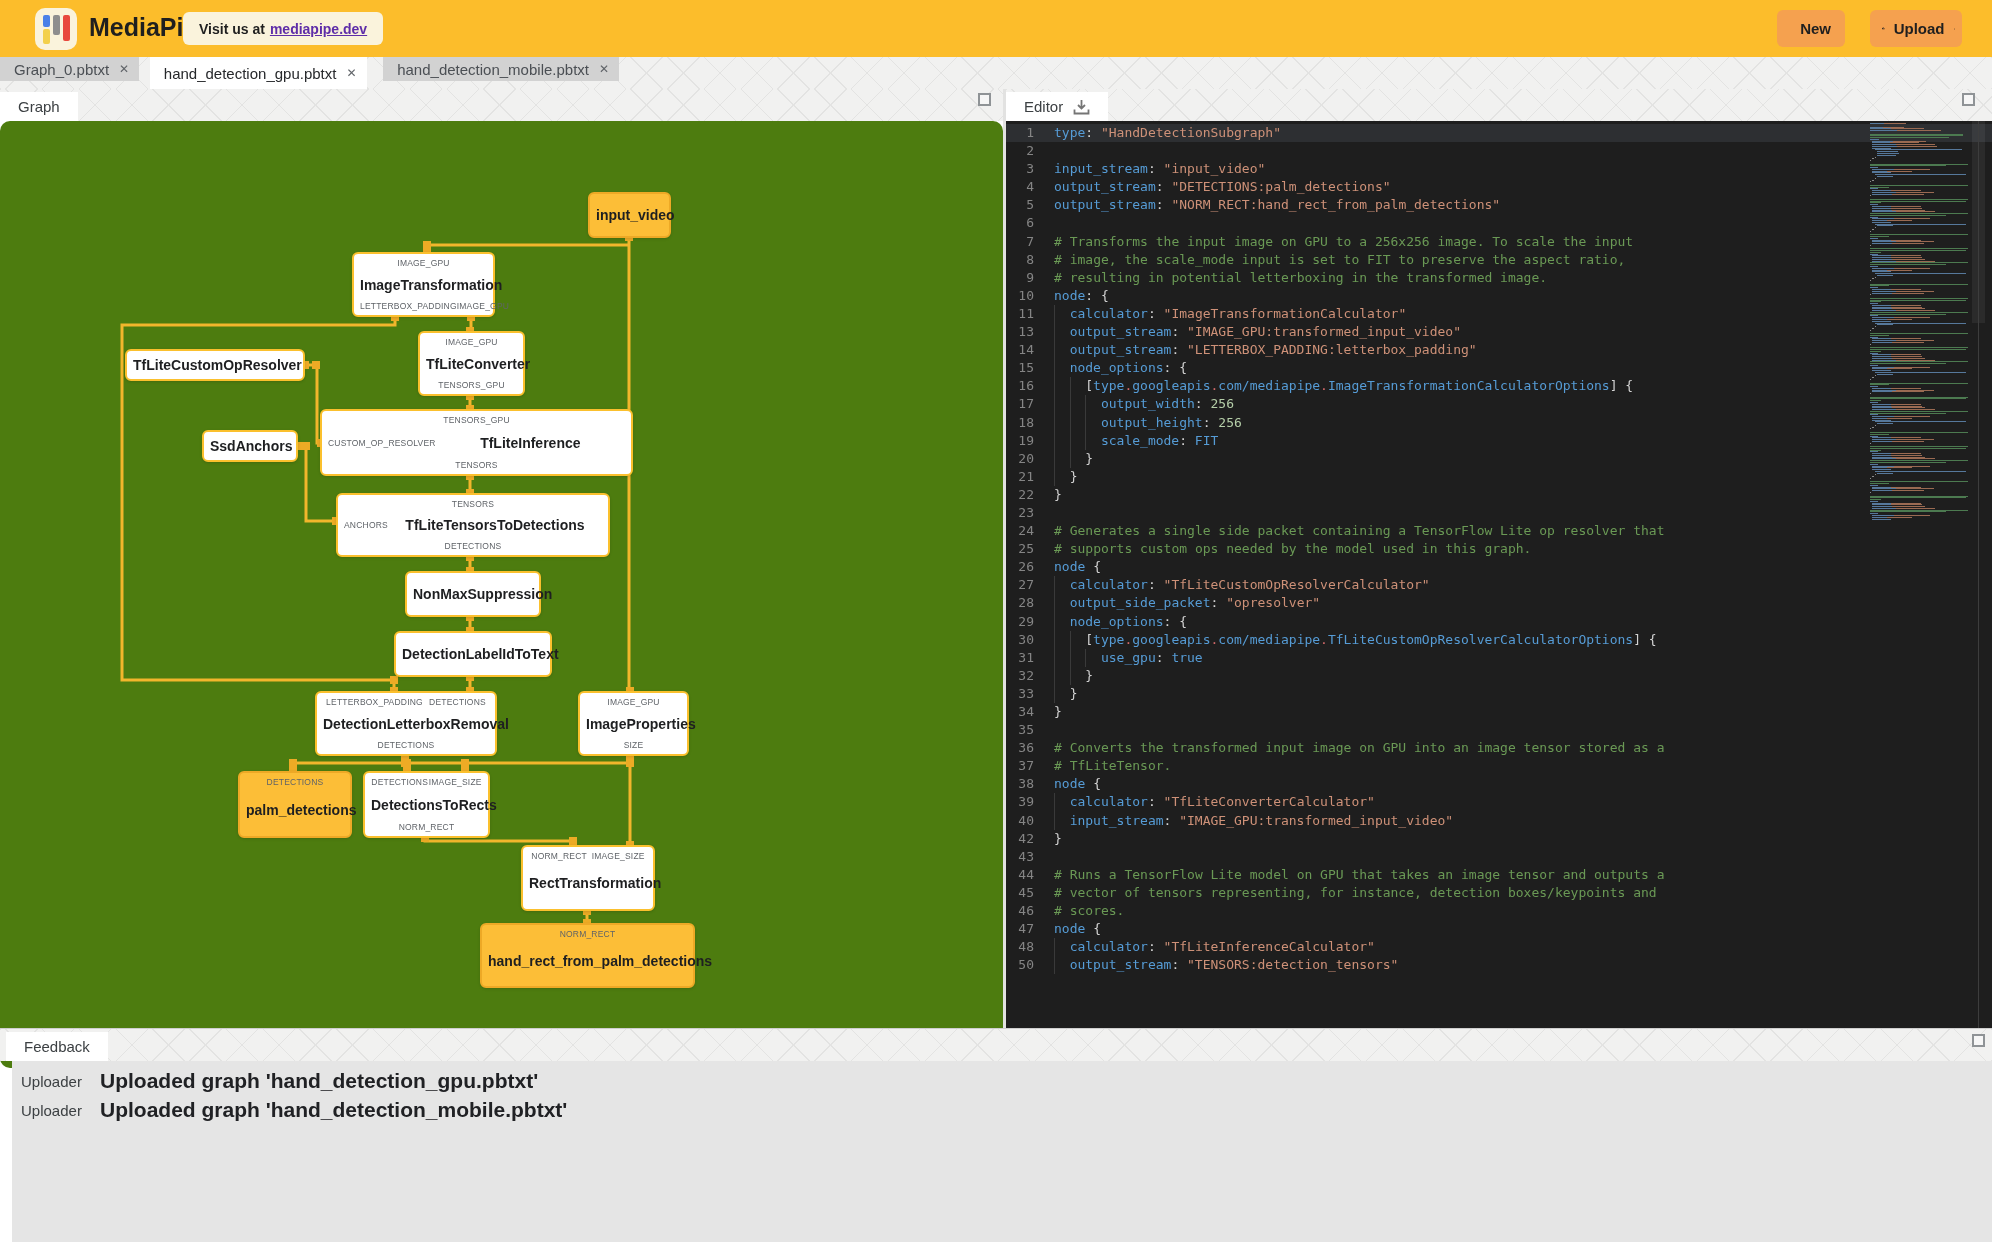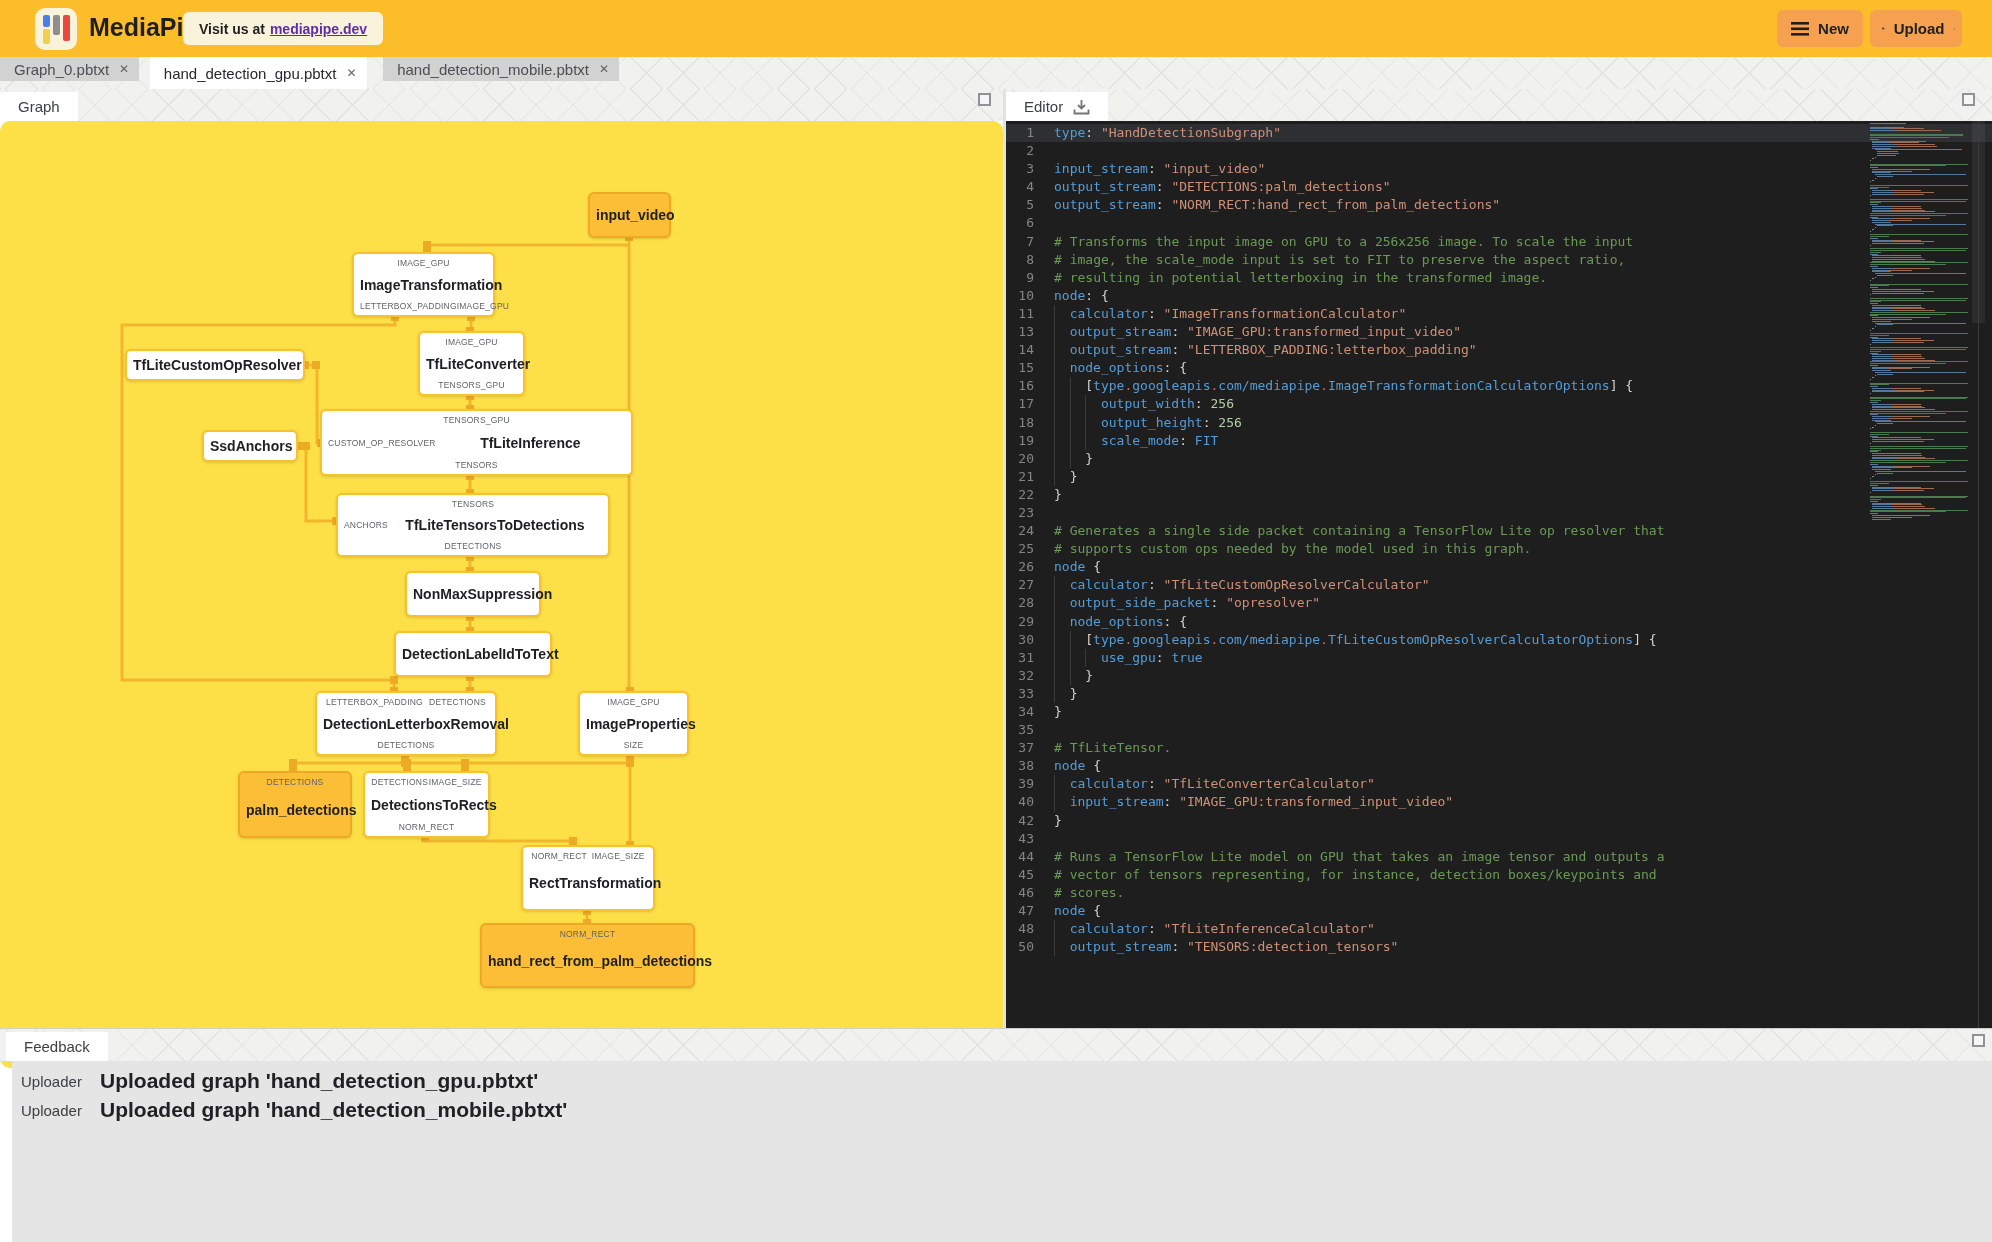--- a/index.html
+++ b/index.html
@@ -16,21 +16,21 @@
   .logo .b2{position:absolute;left:8px;top:21px;width:7px;height:15px;background:#F3D04B;border-radius:2px;}
   .logo .b3{position:absolute;left:18px;top:7px;width:7px;height:20px;background:#8E8E8E;border-radius:2px;}
   .logo .b4{position:absolute;left:28px;top:7px;width:7px;height:26px;background:#E8483D;border-radius:2px;}
   .app-title{position:absolute;left:89px;top:13px;font-size:25px;font-weight:bold;color:#1F1F1F;}
   .visit-chip{position:absolute;left:183px;top:12px;height:33px;padding:0 16px;background:#FAF3DC;
               border-radius:6px;display:flex;align-items:center;font-size:14px;font-weight:bold;color:#1F1F1F;}
   .visit-chip a{color:#5E2DA8;margin-left:5px;text-decoration:underline;font-weight:bold;}
   .hbtn{position:absolute;top:10px;height:37px;background:#F5A14F;border-radius:6px;
         display:flex;align-items:center;gap:9px;padding:0 14px;font-size:15px;font-weight:bold;color:#1F1F1F;cursor:pointer;}
   .hbtn svg{display:block;}
-  #new-btn{left:1777px;width:86px;justify-content:center;}
+  #new-btn{left:1777px;width:68px;justify-content:center;}
   #upload-btn{left:1870px;width:92px;padding:0 8px 0 12px;}
 
   
   .hatch{background-color:#F1F1F0;
     background-image:repeating-linear-gradient(45deg,#E3E3E2 0,#E3E3E2 1px,transparent 1px,transparent 26px),
                      repeating-linear-gradient(135deg,#E3E3E2 0,#E3E3E2 1px,transparent 1px,transparent 26px);}
 
   
   .tabbar{position:absolute;left:0;top:57px;width:1992px;height:32px;}
   .ftab{position:absolute;top:0;height:24px;background:#D2D2D2;display:flex;align-items:center;
@@ -38,21 +38,21 @@
   .ftab.active{height:32px;background:#fff;color:#26282B;z-index:2;}
   .ftab .x{margin-left:10px;font-size:12px;color:#5F6368;cursor:pointer;}
 
   
   .panel-tabrow{position:absolute;height:32px;}
   .ptab{position:absolute;left:0;bottom:0;height:29px;background:#fff;display:flex;align-items:center;
         padding:0 18px;font-size:15px;color:#3C4043;cursor:pointer;gap:10px;}
   .expand-ic{position:absolute;width:13px;height:13px;border:2px solid #8F9396;background:#f6f6f6;cursor:pointer;}
 
   
-  #graph-canvas{position:absolute;left:0;top:121px;width:1003px;height:947px;background:#fde047;overflow:hidden;border-radius:10px;}
+  #graph-canvas{position:absolute;left:0;top:121px;width:1003px;height:947px;background:#4d7c0f;overflow:hidden;border-radius:10px;}
   #graph-svg{position:absolute;left:0;top:0;}
   .gnode{position:absolute;border:2px solid #FBC02D;border-radius:6px;background:#fff;
          box-shadow:0 1px 3px rgba(0,0,0,.14);display:flex;flex-direction:column;
          justify-content:space-between;padding:4px 6px;cursor:pointer;}
   .gnode.io{background:#FCBE37;border-color:#EDA926;}
   .gports{display:flex;justify-content:space-around;align-items:center;font-size:8.5px;
           letter-spacing:.2px;color:#5F6368;white-space:nowrap;line-height:10px;}
   .gmid{display:flex;align-items:center;flex:1;}
   .gleft{font-size:8.5px;letter-spacing:.2px;color:#5F6368;white-space:nowrap;}
   .gtitle{flex:1;text-align:center;font-size:14px;font-weight:bold;color:#1E1F21;white-space:nowrap;}
@@ -398,20 +398,21 @@
         <div class="cl"><span class="ln">26</span><span class="ct"><span class="tok-key">node</span> <span class="tok-p">{</span></span></div>
         <div class="cl"><span class="ln">27</span><span class="ct"><span class="guide">  </span><span class="tok-key">calculator</span><span class="tok-p">:</span> <span class="tok-str">"TfLiteCustomOpResolverCalculator"</span></span></div>
         <div class="cl"><span class="ln">28</span><span class="ct"><span class="guide">  </span><span class="tok-key">output_side_packet</span><span class="tok-p">:</span> <span class="tok-str">"opresolver"</span></span></div>
         <div class="cl"><span class="ln">29</span><span class="ct"><span class="guide">  </span><span class="tok-key">node_options</span><span class="tok-p">:</span> <span class="tok-p">{</span></span></div>
         <div class="cl"><span class="ln">30</span><span class="ct"><span class="guide">  </span><span class="guide">  </span><span class="tok-p">[</span><span class="tok-key">type</span><span class="tok-dot">.</span><span class="tok-key">googleapis</span><span class="tok-dot">.</span><span class="tok-key">com/mediapipe</span><span class="tok-dot">.</span><span class="tok-key">TfLiteCustomOpResolverCalculatorOptions</span><span class="tok-p">]</span> <span class="tok-p">{</span></span></div>
         <div class="cl"><span class="ln">31</span><span class="ct"><span class="guide">  </span><span class="guide">  </span><span class="guide">  </span><span class="tok-key">use_gpu</span><span class="tok-p">:</span> <span class="tok-key">true</span></span></div>
         <div class="cl"><span class="ln">32</span><span class="ct"><span class="guide">  </span><span class="guide">  </span><span class="tok-p">}</span></span></div>
         <div class="cl"><span class="ln">33</span><span class="ct"><span class="guide">  </span><span class="tok-p">}</span></span></div>
         <div class="cl"><span class="ln">34</span><span class="ct"><span class="tok-p">}</span></span></div>
         <div class="cl"><span class="ln">35</span><span class="ct"></span></div>
+        <div class="cl"><span class="ln">36</span><span class="ct"><span class="tok-com"># Converts the transformed input image on GPU into an image tensor stored as a</span></span></div>
         <div class="cl"><span class="ln">37</span><span class="ct"><span class="tok-com"># TfLiteTensor.</span></span></div>
         <div class="cl"><span class="ln">38</span><span class="ct"><span class="tok-key">node</span> <span class="tok-p">{</span></span></div>
         <div class="cl"><span class="ln">39</span><span class="ct"><span class="guide">  </span><span class="tok-key">calculator</span><span class="tok-p">:</span> <span class="tok-str">"TfLiteConverterCalculator"</span></span></div>
         <div class="cl"><span class="ln">40</span><span class="ct"><span class="guide">  </span><span class="tok-key">input_stream</span><span class="tok-p">:</span> <span class="tok-str">"IMAGE_GPU:transformed_input_video"</span></span></div>
         <div class="cl"><span class="ln">42</span><span class="ct"><span class="tok-p">}</span></span></div>
         <div class="cl"><span class="ln">43</span><span class="ct"></span></div>
         <div class="cl"><span class="ln">44</span><span class="ct"><span class="tok-com"># Runs a TensorFlow Lite model on GPU that takes an image tensor and outputs a</span></span></div>
         <div class="cl"><span class="ln">45</span><span class="ct"><span class="tok-com"># vector of tensors representing, for instance, detection boxes/keypoints and</span></span></div>
         <div class="cl"><span class="ln">46</span><span class="ct"><span class="tok-com"># scores.</span></span></div>
         <div class="cl"><span class="ln">47</span><span class="ct"><span class="tok-key">node</span> <span class="tok-p">{</span></span></div>

